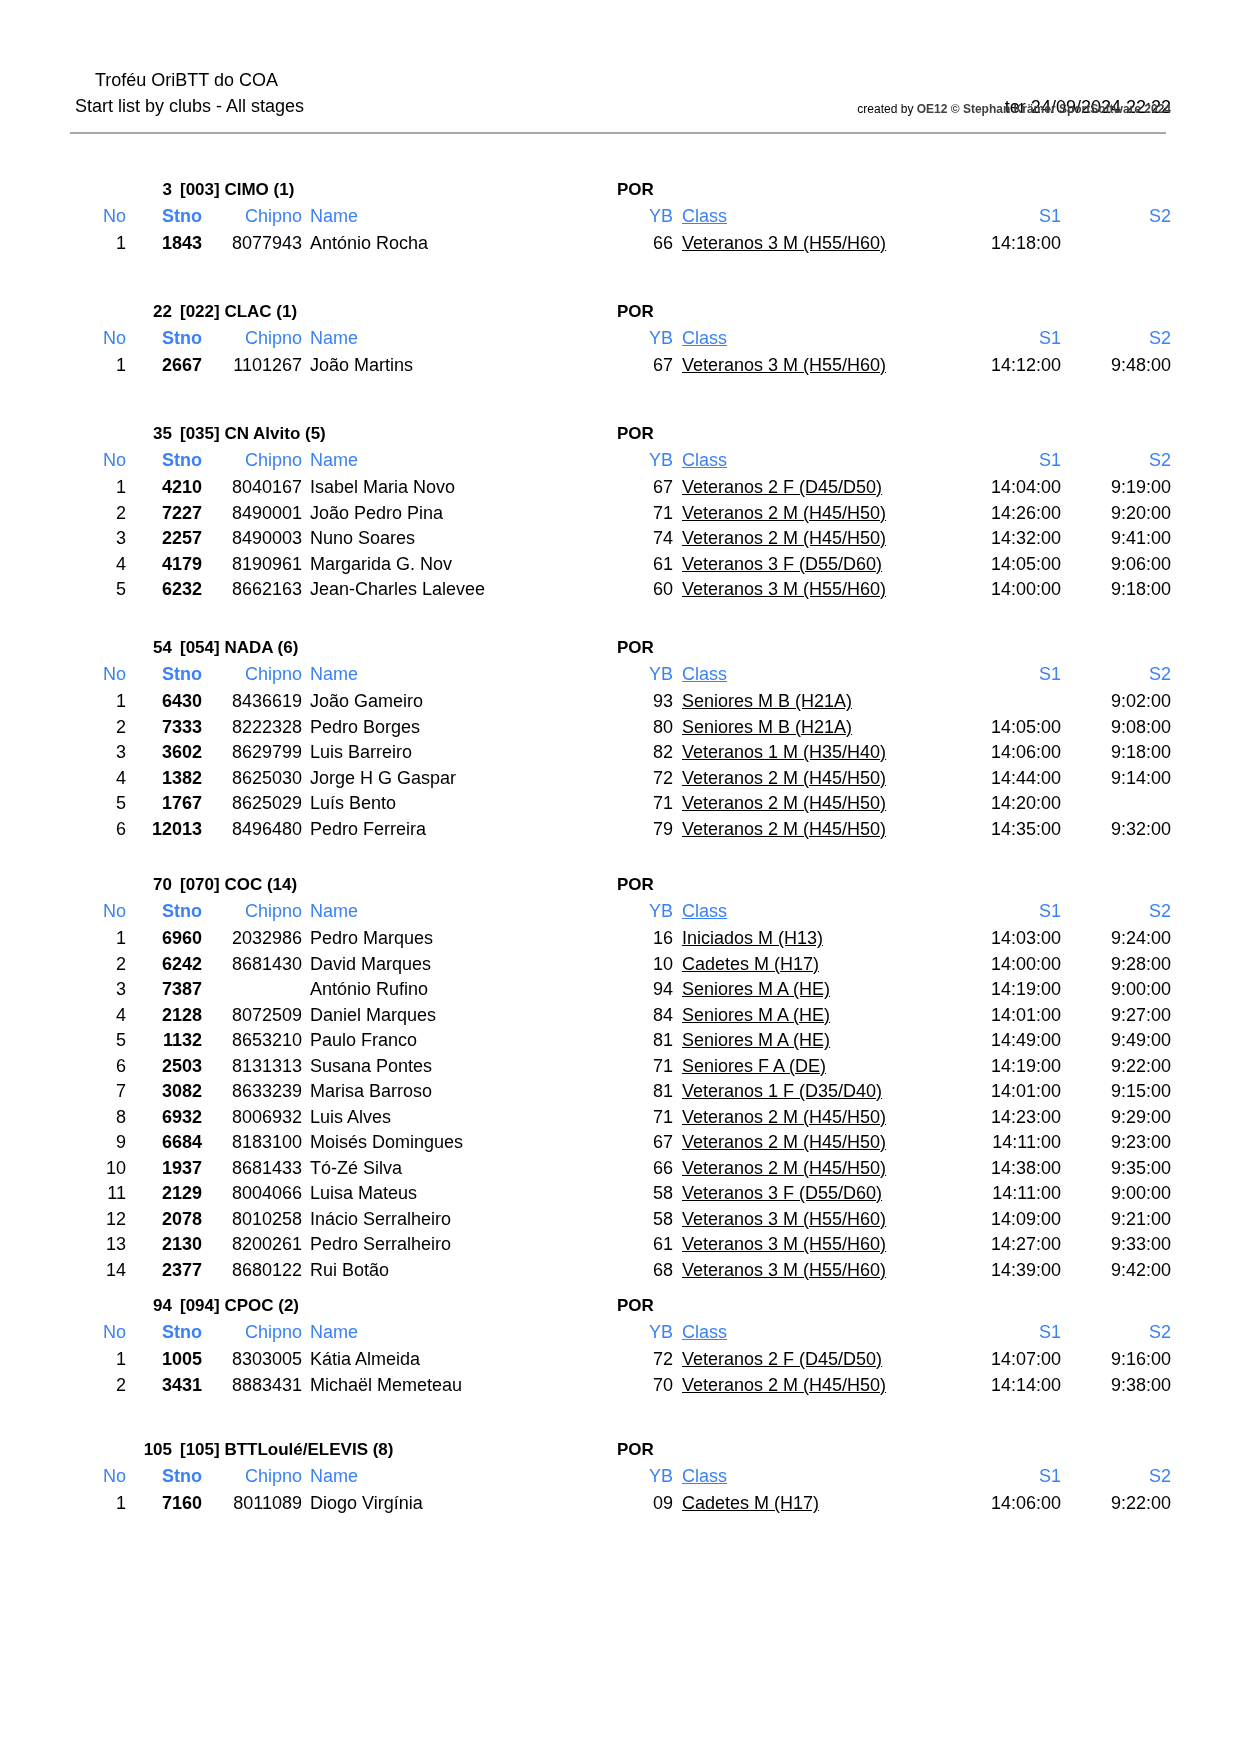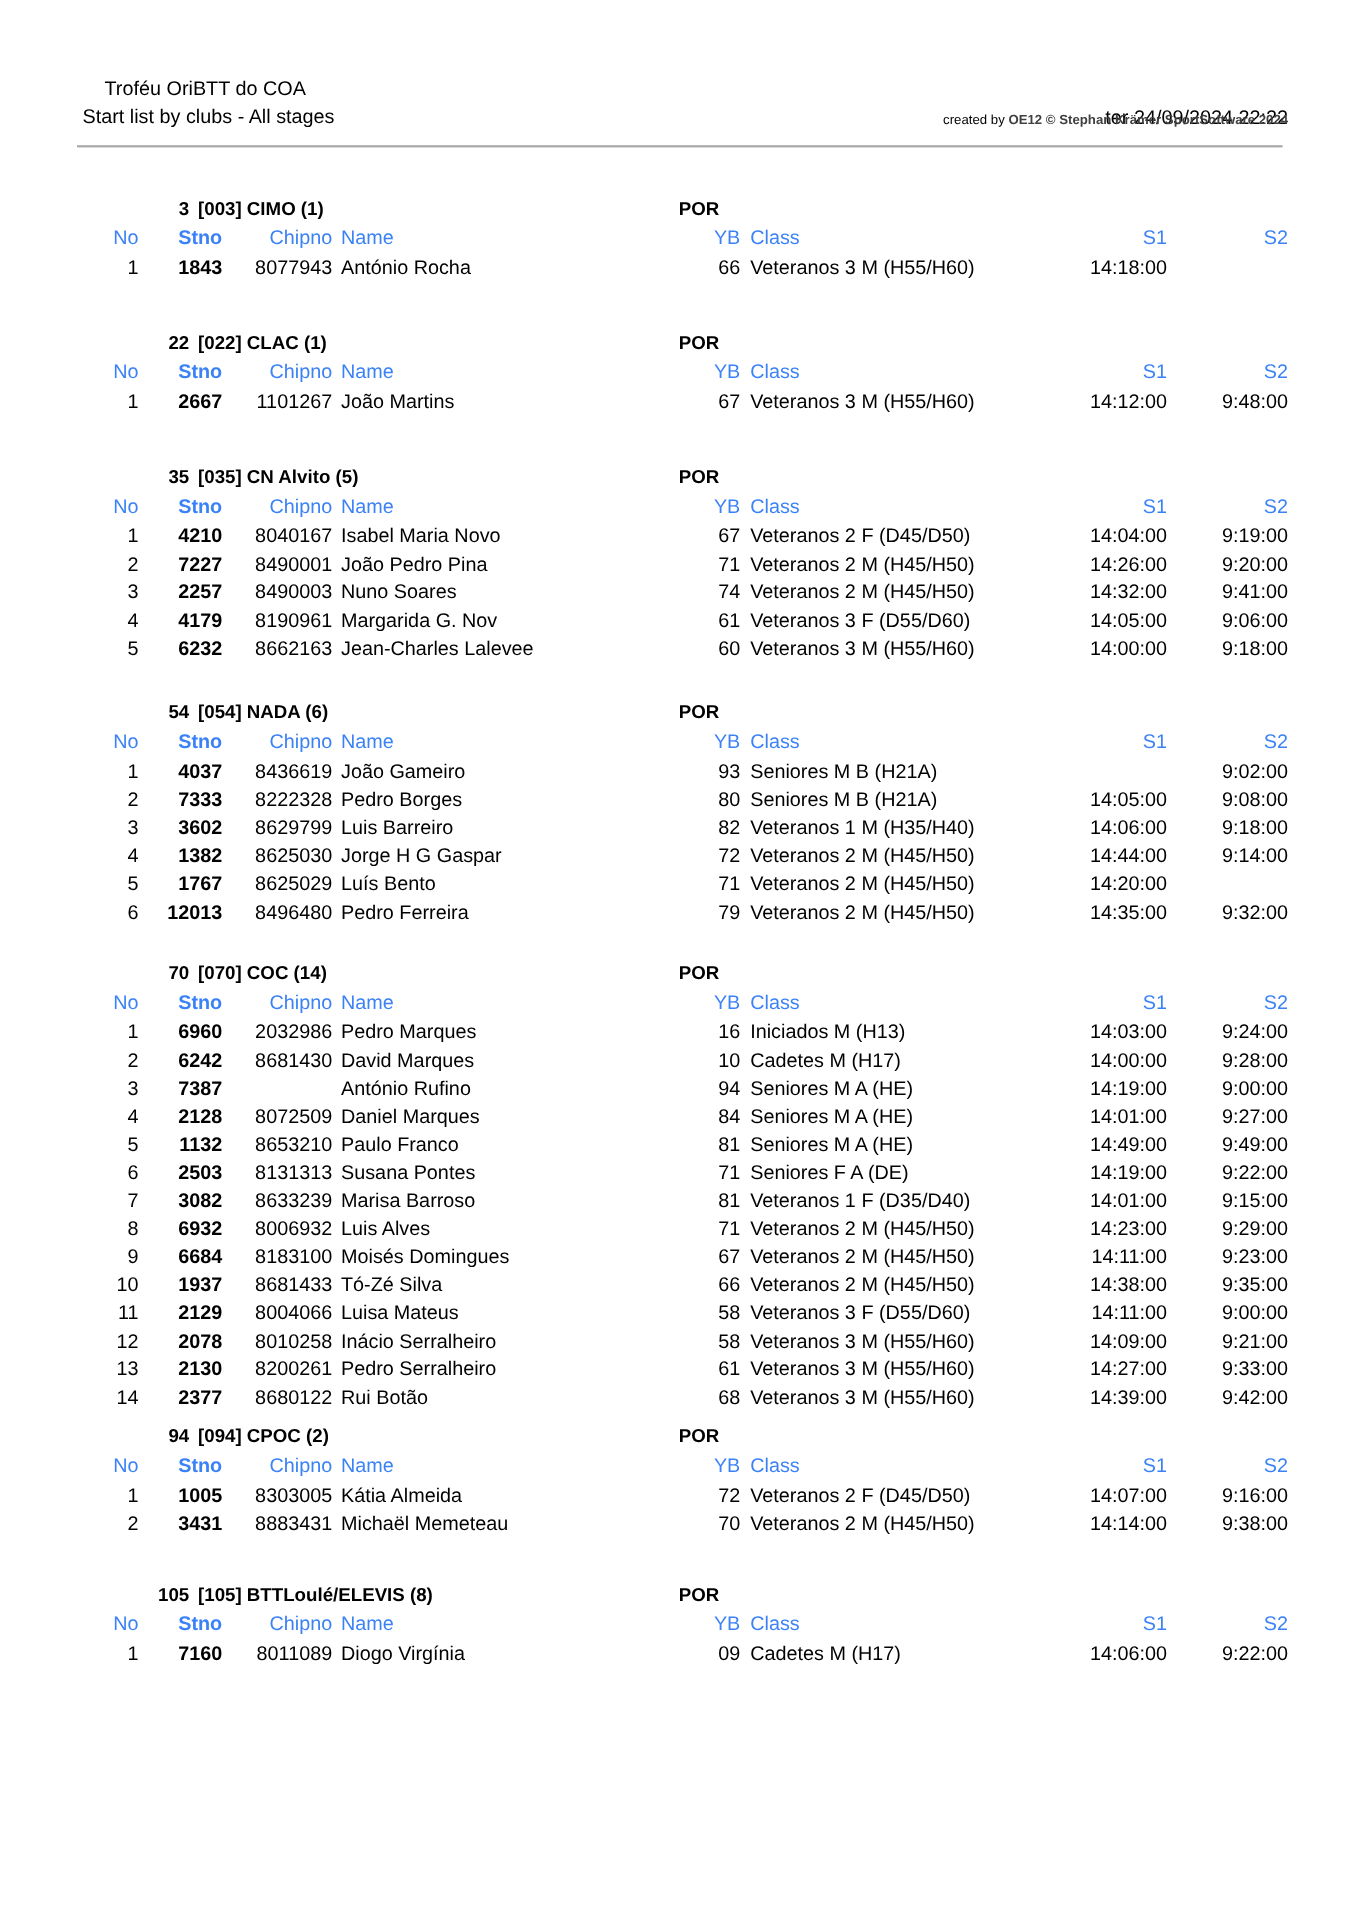--- a/index.html
+++ b/index.html
@@ -22,21 +22,21 @@
 
     .row { position: relative; height: 25.5px; font-size: 18px; white-space: nowrap; }
     .row.colhead { color: #3b82f6; height: 27px; }
     .c { position: absolute; top: 0; }
     .r { text-align: right; }
     .c-no { right: calc(1240px - 126px); }
     .c-stno { right: calc(1240px - 202px); font-weight: bold; }
     .c-chip { right: calc(1240px - 302px); }
     .c-name { left: 310px; text-align: center; }
     .c-yb { right: calc(1240px - 673px); }
-    .c-class { left: 682px; }
+    .c-class { left: 682px; text-decoration: underline; }
     .c-s1 { right: calc(1240px - 1061px); text-align: right; }
     .c-s2 { right: calc(1240px - 1171px); }
   </style>
 </head>
 <body>
 
 <div>
   <div class="hdr-title">Troféu OriBTT do COA</div>
   <div class="hdr-subtitle">Start list by clubs - All stages</div>
   <div class="hdr-date">ter 24/09/2024 22:22</div>
@@ -177,21 +177,21 @@
         <span class="c c-stno r">Stno</span>
         <span class="c c-chip r">Chipno</span>
         <span class="c c-name">Name</span>
         <span class="c c-yb r">YB</span>
         <span class="c c-class">Class</span>
         <span class="c c-s1 r">S1</span>
         <span class="c c-s2 r">S2</span>
       </div>
       <div class="row">
         <span class="c c-no r">1</span>
-        <span class="c c-stno r">4037</span>
+        <span class="c c-stno r">6430</span>
         <span class="c c-chip r">8436619</span>
         <span class="c c-name">João Gameiro</span>
         <span class="c c-yb r">93</span>
         <span class="c c-class">Seniores M B (H21A)</span>
         <span class="c c-s1 r"></span>
         <span class="c c-s2 r">9:02:00</span>
       </div>
       <div class="row">
         <span class="c c-no r">2</span>
         <span class="c c-stno r">7333</span>

